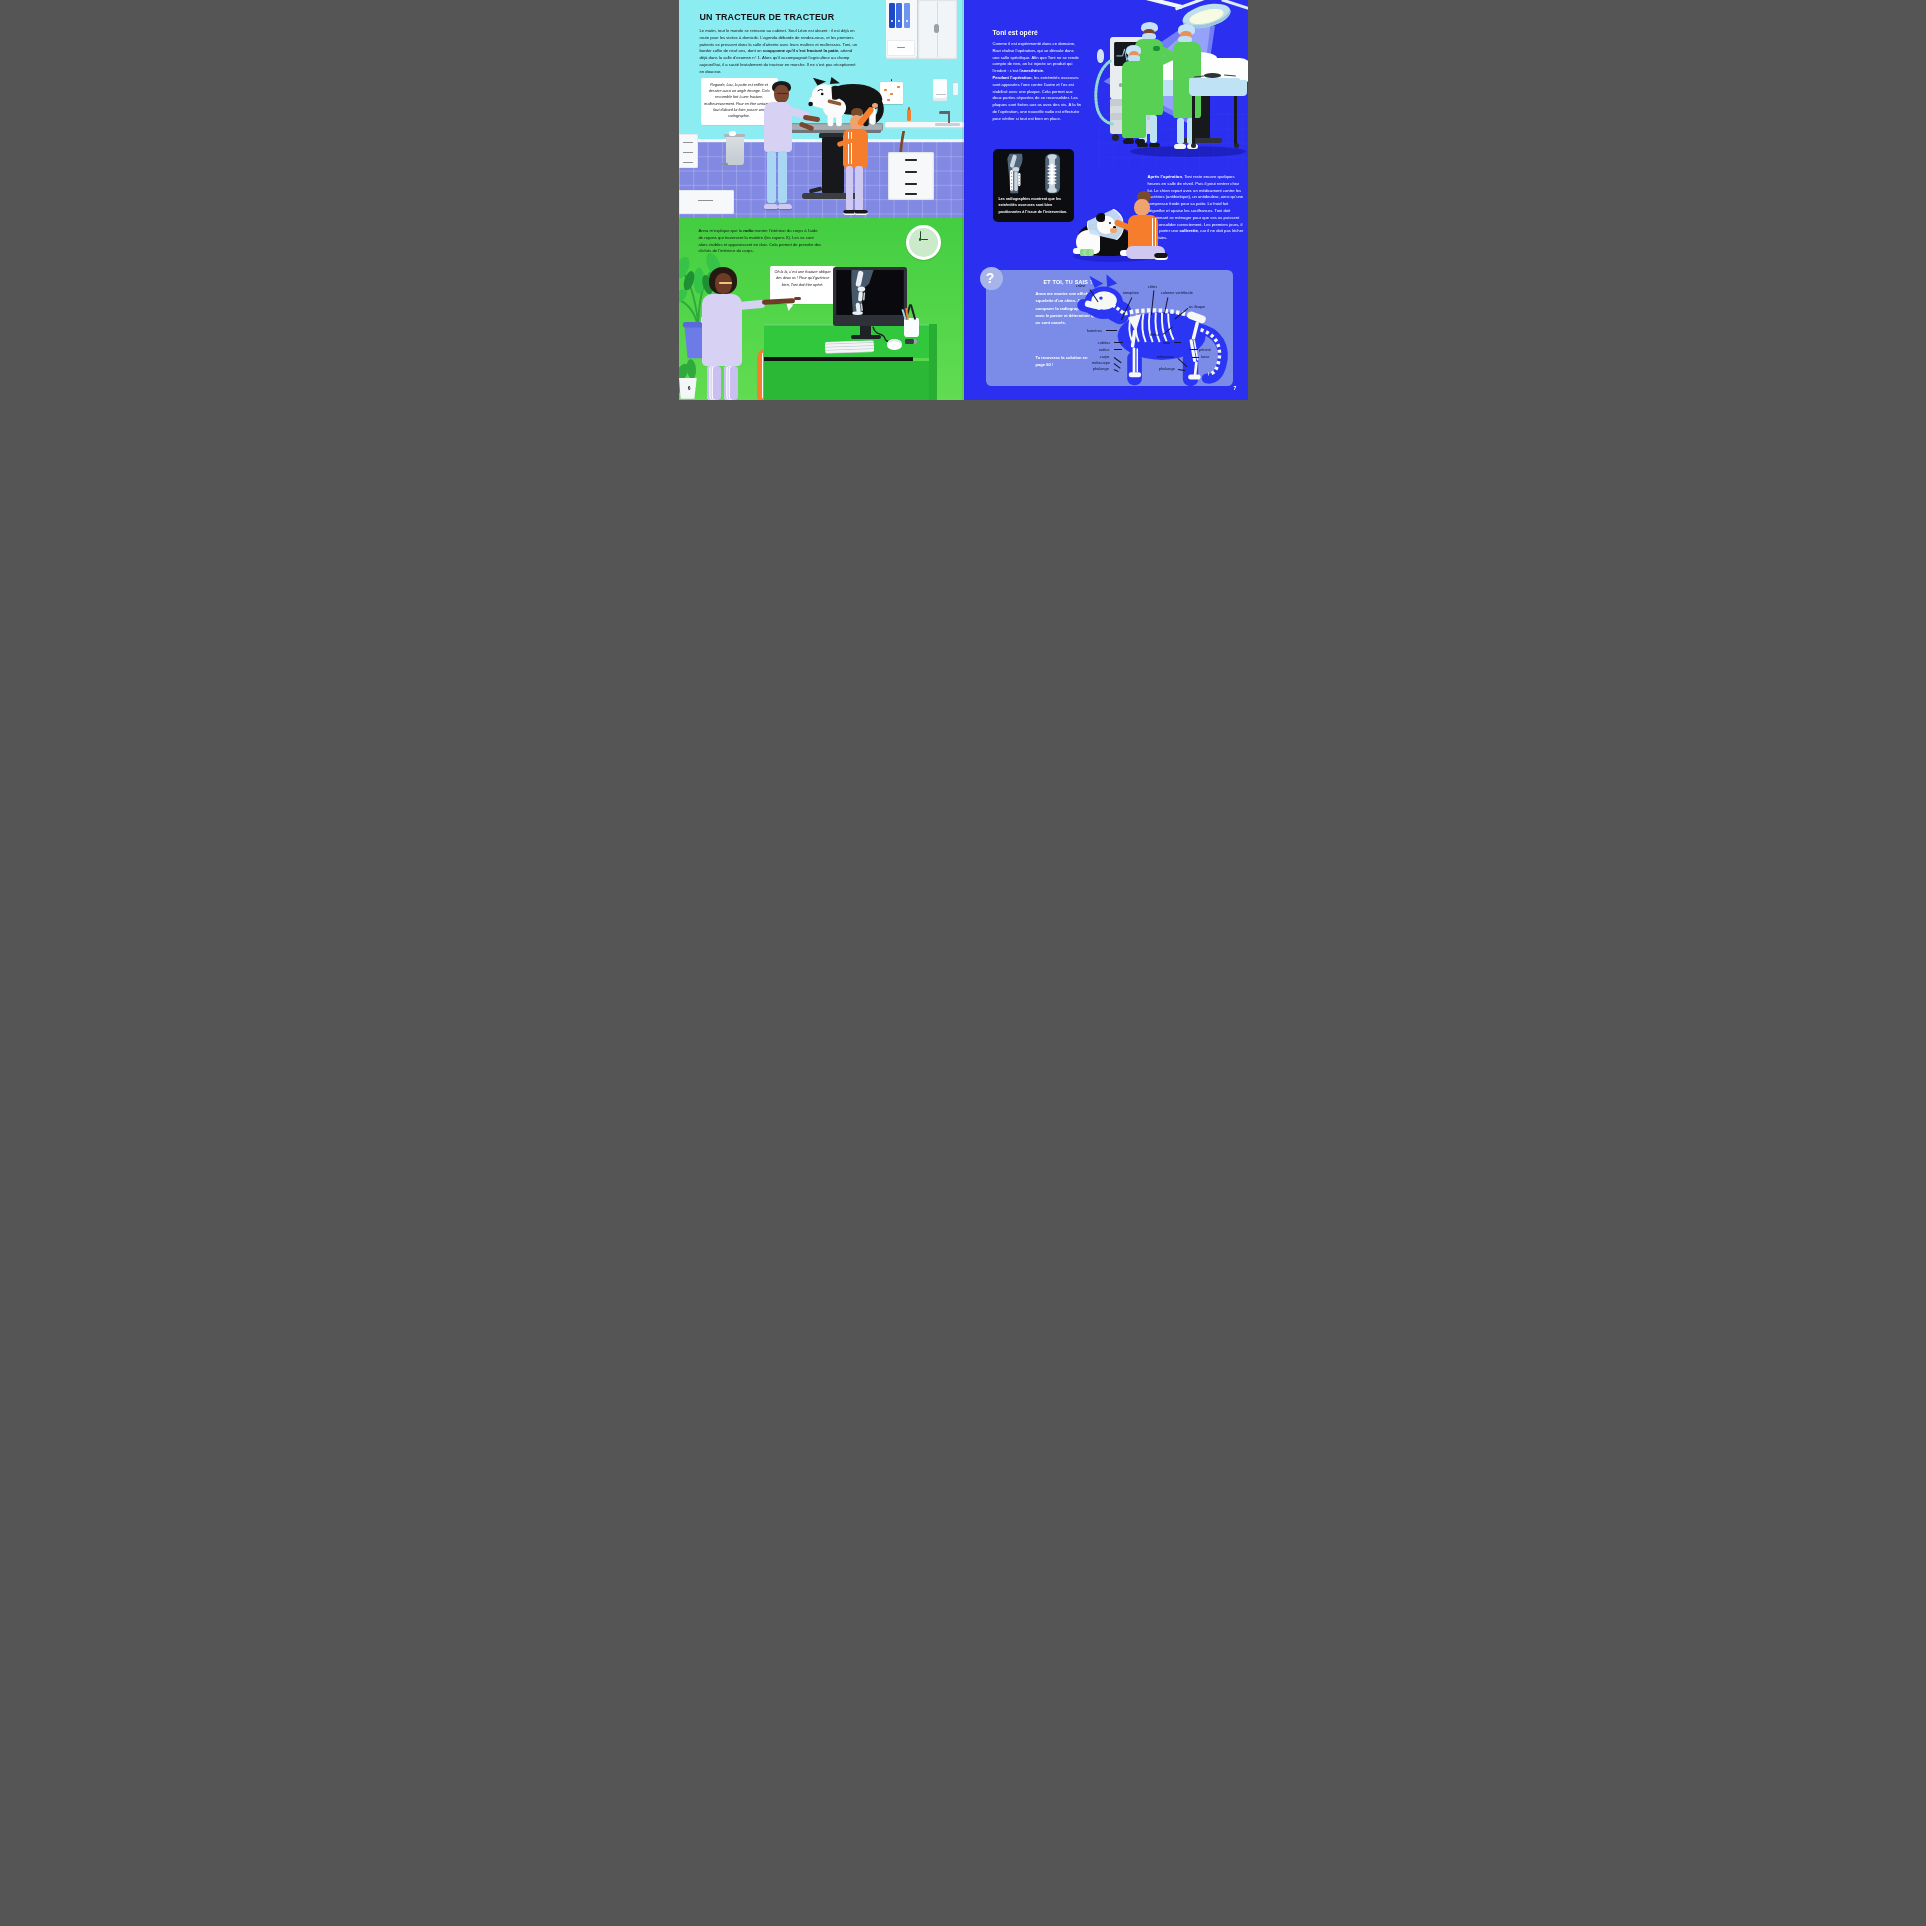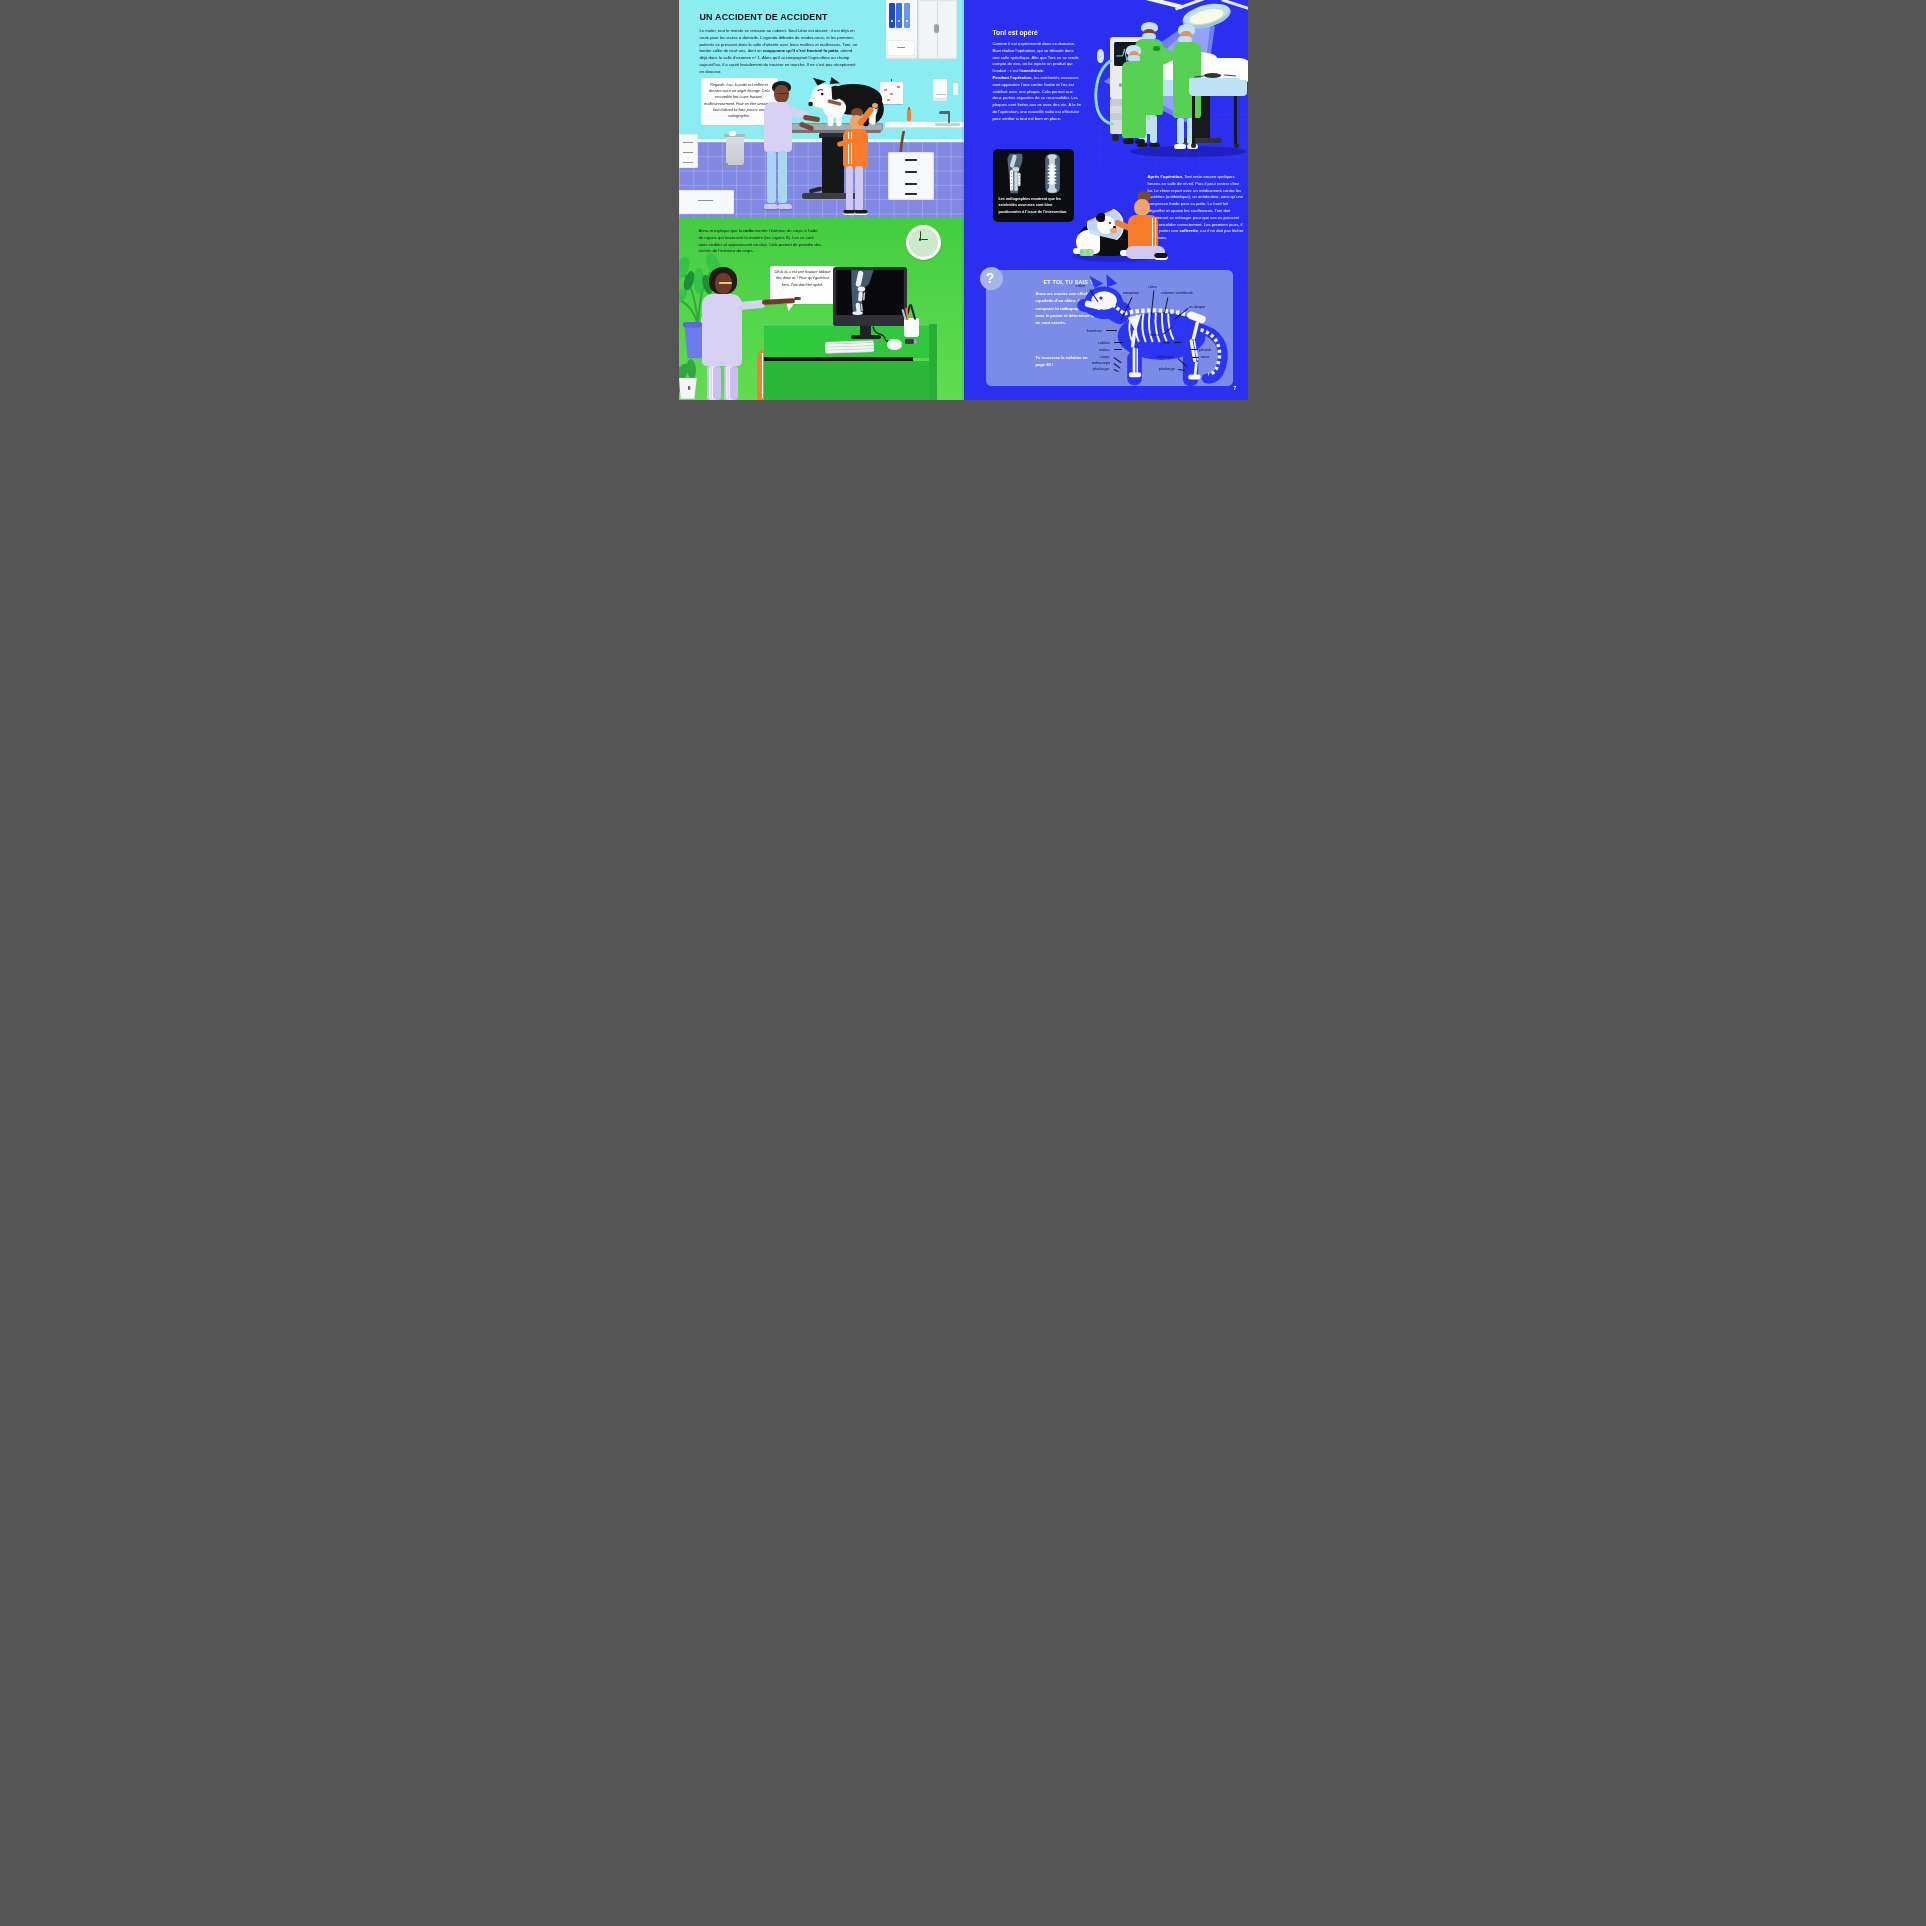--- a/index.html
+++ b/index.html
@@ -25,21 +25,21 @@
 
 <div class="book">
 
   <div class="pg" id="pgL">
 
     <div class="abs" style="left:0;top:0;width:285px;height:139px;background:#8BECF2;"></div>
     <div class="abs" style="left:0;top:139px;width:285px;height:3.1px;background:#F4F7F8;border-radius:1.5px;"></div>
     <div class="abs tilegrid" style="left:0;top:142px;width:285px;height:76px;background-color:#8289E2;"></div>
     <div class="abs" style="left:0;top:218px;width:285px;height:182px;background:linear-gradient(180deg,#44CD41 0%,#53D649 55%,#62DC52 100%);"></div>
 
-    <div class="abs ink" style="left:21px;top:11.6px;font-size:8.9px;font-weight:900;letter-spacing:0.2px;">UN ACCIDENT DE ACCIDENT</div>
+    <div class="abs ink" style="left:21px;top:11.6px;font-size:8.9px;font-weight:900;letter-spacing:0.2px;">UN TRACTEUR DE TRACTEUR</div>
     <p class="abs ink" style="left:21px;top:28px;width:158px;font-size:4.2px;line-height:1.62;">
       <span>Le matin, tout le monde se retrouve au cabinet. Seul Léon est absent : il est déjà en route pour les visites à domicile. L’agenda déborde de rendez-vous, et les premiers patients se pressent dans la salle d’attente avec leurs maîtres et maîtresses. Toni, un border collie de neuf ans, dont on </span><b>soupçonne qu’il s’est fracturé la patte</b><span>, attend déjà dans la salle d’examen n° 1. Alors qu’il accompagnait l’agriculteur au champ aujourd’hui, il a sauté brutalement du tracteur en marche. Il ne s’est pas réceptionné en douceur.</span>
     </p>
 
     <div class="abs" style="left:207px;top:0;width:31px;height:59px;background:#F6F8F9;border-radius:0 0 2.3px 2.3px;box-shadow:inset 0 -1.5px 0 #DDE4E8;"></div>
     <div class="abs" style="left:210px;top:3.1px;width:6.2px;height:25.4px;background:#1D49C8;border-radius:1.2px;"></div>
     <div class="abs" style="left:217px;top:3.1px;width:6.2px;height:25.4px;background:#3C6BE4;border-radius:1.2px;"></div>
     <div class="abs" style="left:225px;top:3.1px;width:6.2px;height:25.4px;background:#6E95F0;border-radius:1.2px;"></div>
     <div class="abs" style="left:212px;top:20px;width:2.3px;height:2.3px;background:#fff;border-radius:50%;"></div>
     <div class="abs" style="left:219px;top:20px;width:2.3px;height:2.3px;background:#fff;border-radius:50%;"></div>

